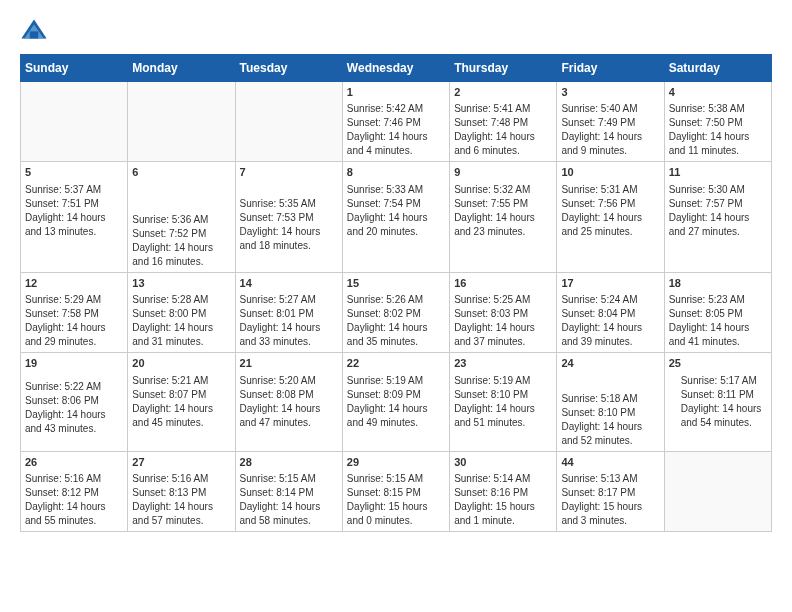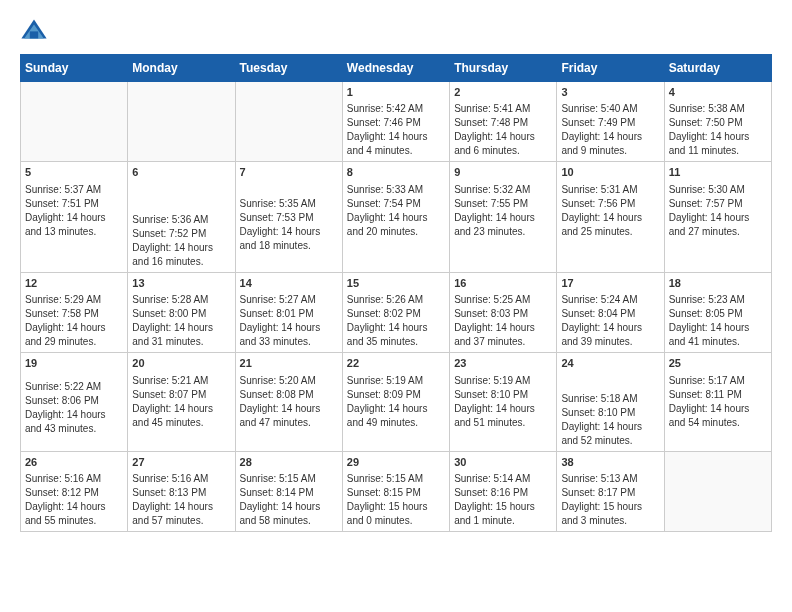--- a/index.html
+++ b/index.html
@@ -300,21 +300,21 @@
           </td>
           <td>
             <span class="day-number">24</span>
             <div class="day-info" style="white-space: pre-line; margin-top: 20px;">Sunrise: 5:18 AM
 Sunset: 8:10 PM
 Daylight: 14 hours
 and 52 minutes.</div>
           </td>
           <td>
             <span class="day-number">25</span>
-            <div class="day-info" style="white-space: pre-line;">Sunrise: 5:17 AM
+            <div class="day-info" style="white-space: pre-line; margin-left: 12px;">Sunrise: 5:17 AM
 Sunset: 8:11 PM
 Daylight: 14 hours
 and 54 minutes.</div>
           </td>
         </tr>
         <tr>
           <td>
             <span class="day-number">26</span>
             <div class="day-info" style="white-space: pre-line;">Sunrise: 5:16 AM
 Sunset: 8:12 PM
@@ -343,21 +343,21 @@
 and 0 minutes.</div>
           </td>
           <td>
             <span class="day-number">30</span>
             <div class="day-info" style="white-space: pre-line;">Sunrise: 5:14 AM
 Sunset: 8:16 PM
 Daylight: 15 hours
 and 1 minute.</div>
           </td>
           <td>
-            <span class="day-number">38</span>
+            <span class="day-number">44</span>
             <div class="day-info" style="white-space: pre-line;">Sunrise: 5:13 AM
 Sunset: 8:17 PM
 Daylight: 15 hours
 and 3 minutes.</div>
           </td>
           <td class="empty"></td>
         </tr>
       </tbody>
   </table>
 </div>

